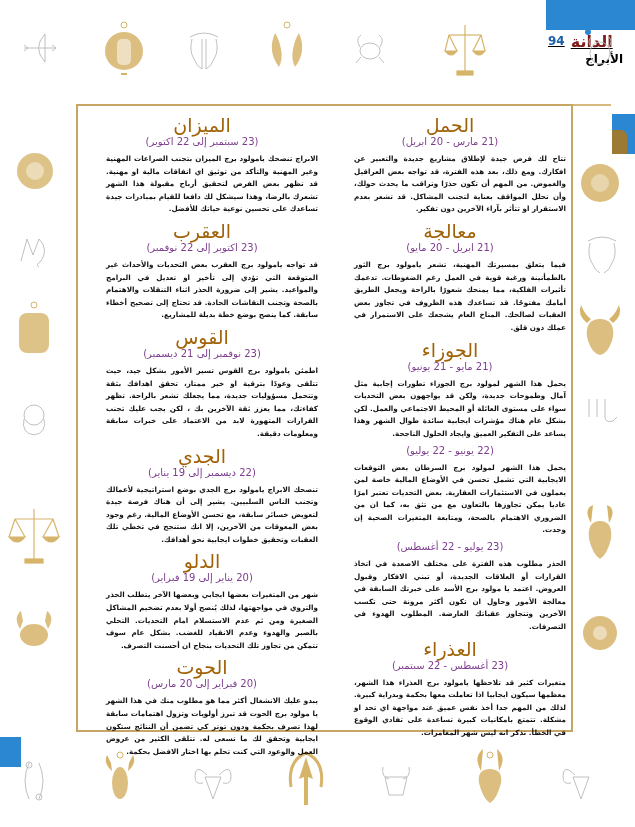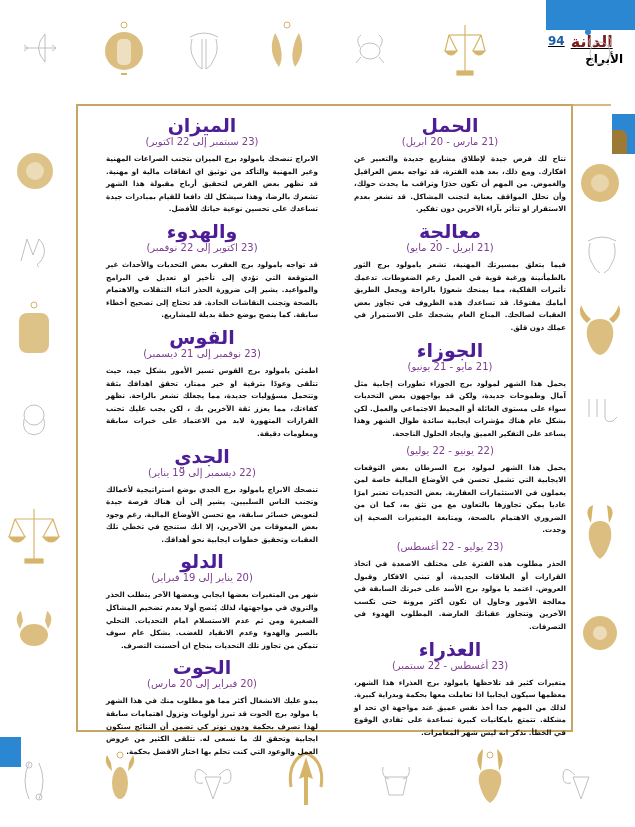--- a/index.html
+++ b/index.html
@@ -60,21 +60,21 @@
   }
 
   .columns {
     position: absolute; top: 114px; left: 86px; width: 480px; height: 610px;
     display: flex; flex-direction: row; direction: rtl; gap: 16px;
   }
   .col { flex: 1; display: flex; flex-direction: column; }
 
   .sign { margin-bottom: 4px; }
   .sign-name {
-    text-align: center; color: #4c1d95; font-weight: bold;
+    text-align: center; color: #a16207; font-weight: normal;
     font-family: "DejaVu Sans", sans-serif; font-size: 19px; line-height: 22px;
     direction: rtl;
   }
   .sign-dates {
     text-align: center; color: #7d3c8e; font-size: 10px; line-height: 9px;
     direction: rtl; margin-bottom: 7px; margin-top: 1px;
   }
   .sign-text {
     direction: rtl; text-align: justify; color: #111;
     font-family: "DejaVu Sans", sans-serif; font-size: 7.2px; line-height: 12.6px;
@@ -336,21 +336,21 @@
     </div>
   </div>
 
   <div class="col">
     <div class="sign">
       <div class="sign-name">الميزان</div>
       <div class="sign-dates">(23 سبتمبر إلى 22 اكتوبر)</div>
       <div class="sign-text">الابراج تنصحك يامولود برج الميزان بتجنب الصراعات المهنية وغير المهنية والتأكد من توثيق اي اتفاقات مالية او مهنية. قد تظهر بعض الفرص لتحقيق أرباح مقبولة هذا الشهر تشعرك بالرضا، وهذا سيشكل لك دافعا للقيام بمبادرات جيدة تساعدك على تحسين نوعية حياتك للأفضل.</div>
     </div>
     <div class="sign">
-      <div class="sign-name">والهدوء</div>
+      <div class="sign-name">العقرب</div>
       <div class="sign-dates">(23 اكتوبر إلى 22 نوفمبر)</div>
       <div class="sign-text">قد تواجه يامولود برج العقرب بعض التحديات والأحداث غير المتوقعة التي تؤدي إلى تأخير او تعديل في البرامج والمواعيد. يشير إلى ضرورة الحذر اثناء التنقلات والاهتمام بالصحة وتجنب النقاشات الحادة. قد تحتاج إلى تصحيح أخطاء سابقة. كما ينصح بوضع خطة بديلة للمشاريع.</div>
     </div>
     <div class="sign">
       <div class="sign-name">القوس</div>
       <div class="sign-dates">(23 نوفمبر إلى 21 ديسمبر)</div>
       <div class="sign-text">اطمئن يامولود برج القوس تسير الأمور بشكل جيد، حيث تتلقى وعودًا بترقية او خير ممتاز، تحقق اهدافك بثقة وتتحمل مسؤوليات جديدة، مما يجعلك تشعر بالراحة. تظهر كفاءتك، مما يعزز ثقة الآخرين بك ، لكن يجب عليك تجنب القرارات المتهورة لابد من الاعتماد على خبرات سابقة ومعلومات دقيقة.</div>
     </div>
     <div class="sign">
       <div class="sign-name">الجدي</div>

